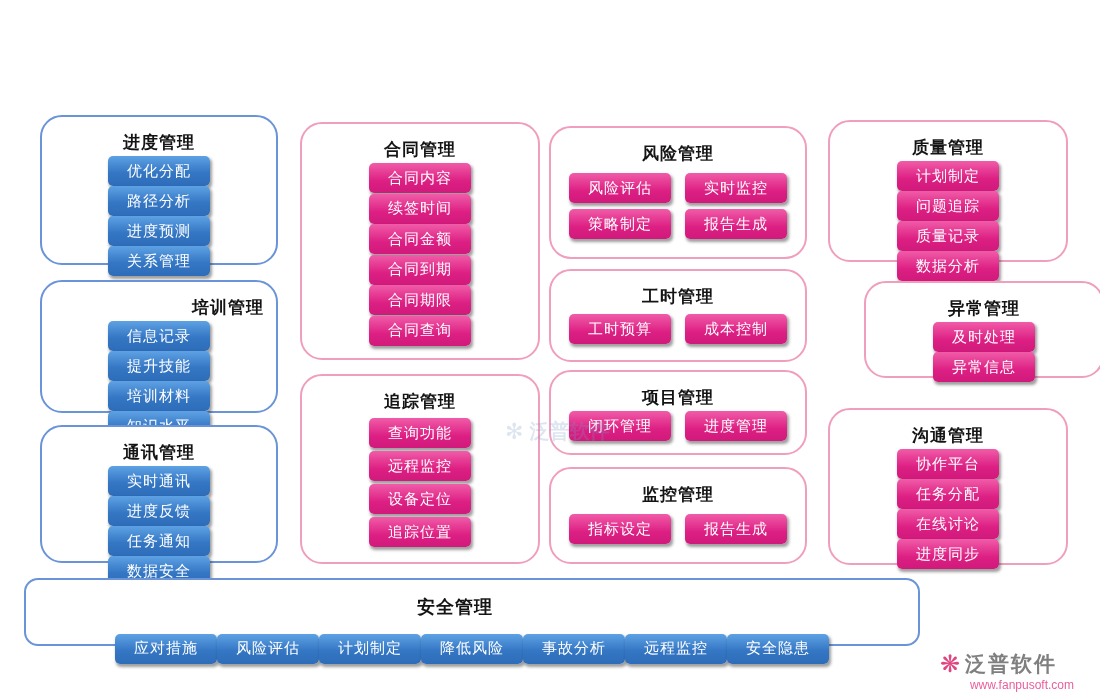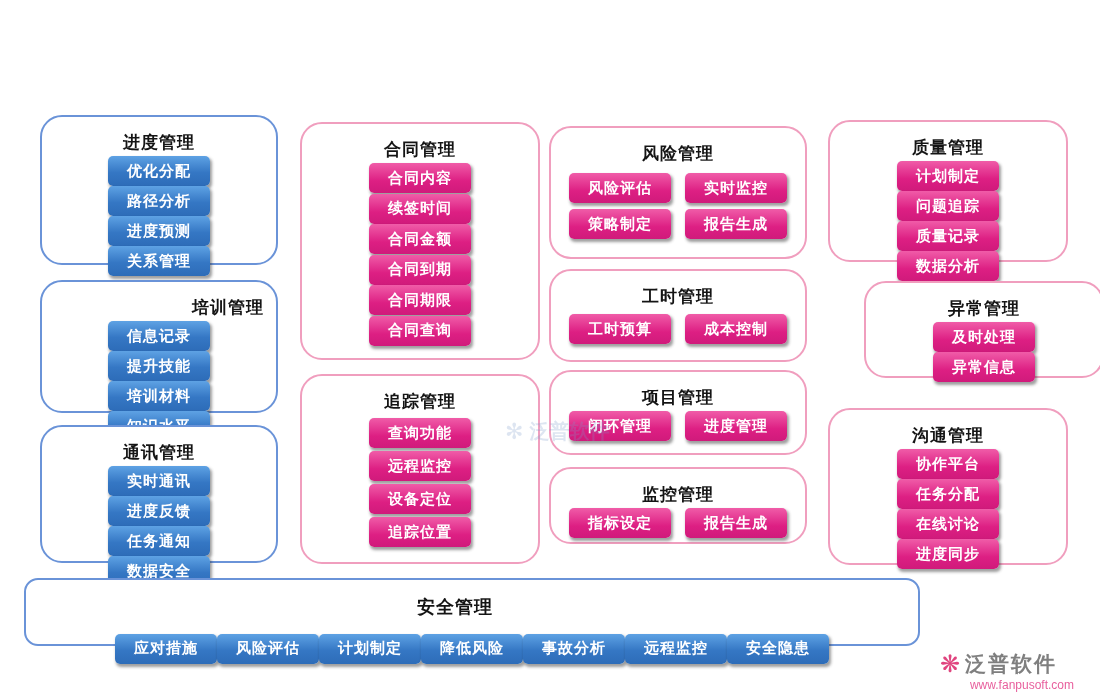--- a/index.html
+++ b/index.html
@@ -13,38 +13,38 @@
 
   
   .card{position:absolute;background:#fff;border-radius:22px;box-sizing:border-box;
     display:flex;flex-direction:column;align-items:center;padding:10px 12px 12px;}
   .card.blue{border:2px solid #6a93d8;}
   .card.pink{border:2px solid #f09ebe;}
   .card-title{font-size:17px;font-weight:bold;color:#141414;margin:4px 0 2px;letter-spacing:1px;}
   .btns{flex:1;display:flex;flex-wrap:wrap;justify-content:center;align-content:space-evenly;
     column-gap:14px;width:100%;}
 
-  .btn{display:inline-flex;align-items:center;justify-content:center;color:#fff;font-weight:bold;
+  .btn{display:inline-flex;align-items:center;justify-content:center;color:#fff;font-weight:normal;
     font-size:15px;letter-spacing:1px;border:none;border-radius:5px;height:30px;min-width:102px;
     padding:0 6px;cursor:pointer;font-family:inherit;}
   .btn.b{background:linear-gradient(180deg,#5ea2e4 0%,#3577c4 55%,#2d6cb8 100%);
     box-shadow:1.5px 2.5px 3px rgba(40,40,40,.45);}
   .btn.p{background:linear-gradient(180deg,#f05ca8 0%,#dd1f83 60%,#d01a7b 100%);
     box-shadow:1.5px 2.5px 3px rgba(40,40,40,.45);}
 
   
   .c1a{left:40px;top:115px;width:238px;height:150px;}
   .c1b{left:40px;top:280px;width:238px;height:133px;align-items:flex-end;}
   .c1c{left:40px;top:425px;width:238px;height:138px;}
   .c2a{left:300px;top:122px;width:240px;height:238px;}
   .c2b{left:300px;top:374px;width:240px;height:190px;}
   .c3a{left:549px;top:126px;width:258px;height:133px;}
   .c3b{left:549px;top:269px;width:258px;height:93px;}
   .c3c{left:549px;top:370px;width:258px;height:85px;}
-  .c3d{left:549px;top:467px;width:258px;height:77px;}
+  .c3d{left:549px;top:467px;width:258px;height:97px;}
   .c4a{left:828px;top:120px;width:240px;height:142px;}
   .c4b{left:828px;top:281px;width:240px;height:97px;margin-left:36px;}
   .c4c{left:828px;top:408px;width:240px;height:157px;}
 
   
   .safety{left:24px;top:578px;width:896px;height:68px;flex-direction:column;align-items:center;
     padding:0 26px;border-radius:14px;}
   .safety-title{font-size:18px;font-weight:bold;color:#141414;letter-spacing:1px;margin-right:34px;white-space:nowrap;}
   .safety-btns{flex:1;display:flex;justify-content:space-between;align-items:center;}
 

